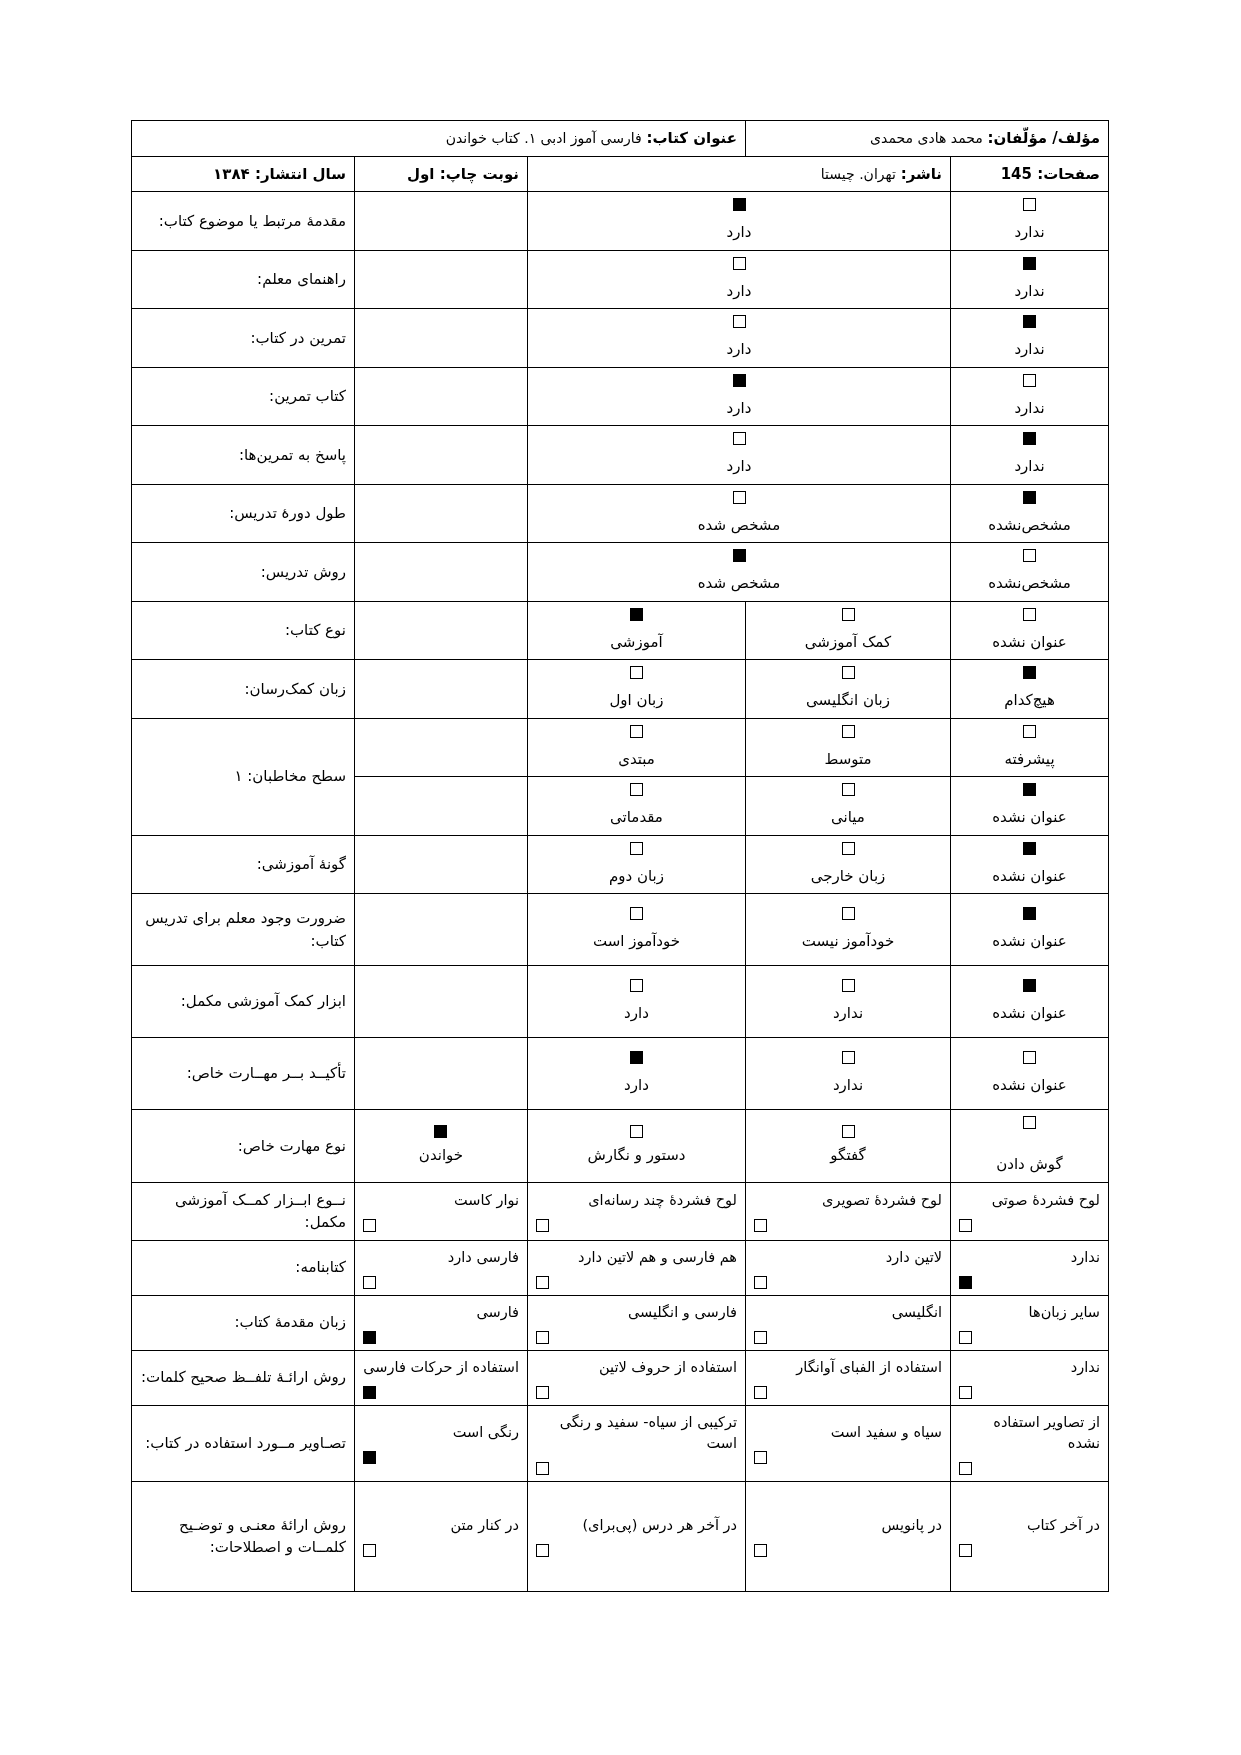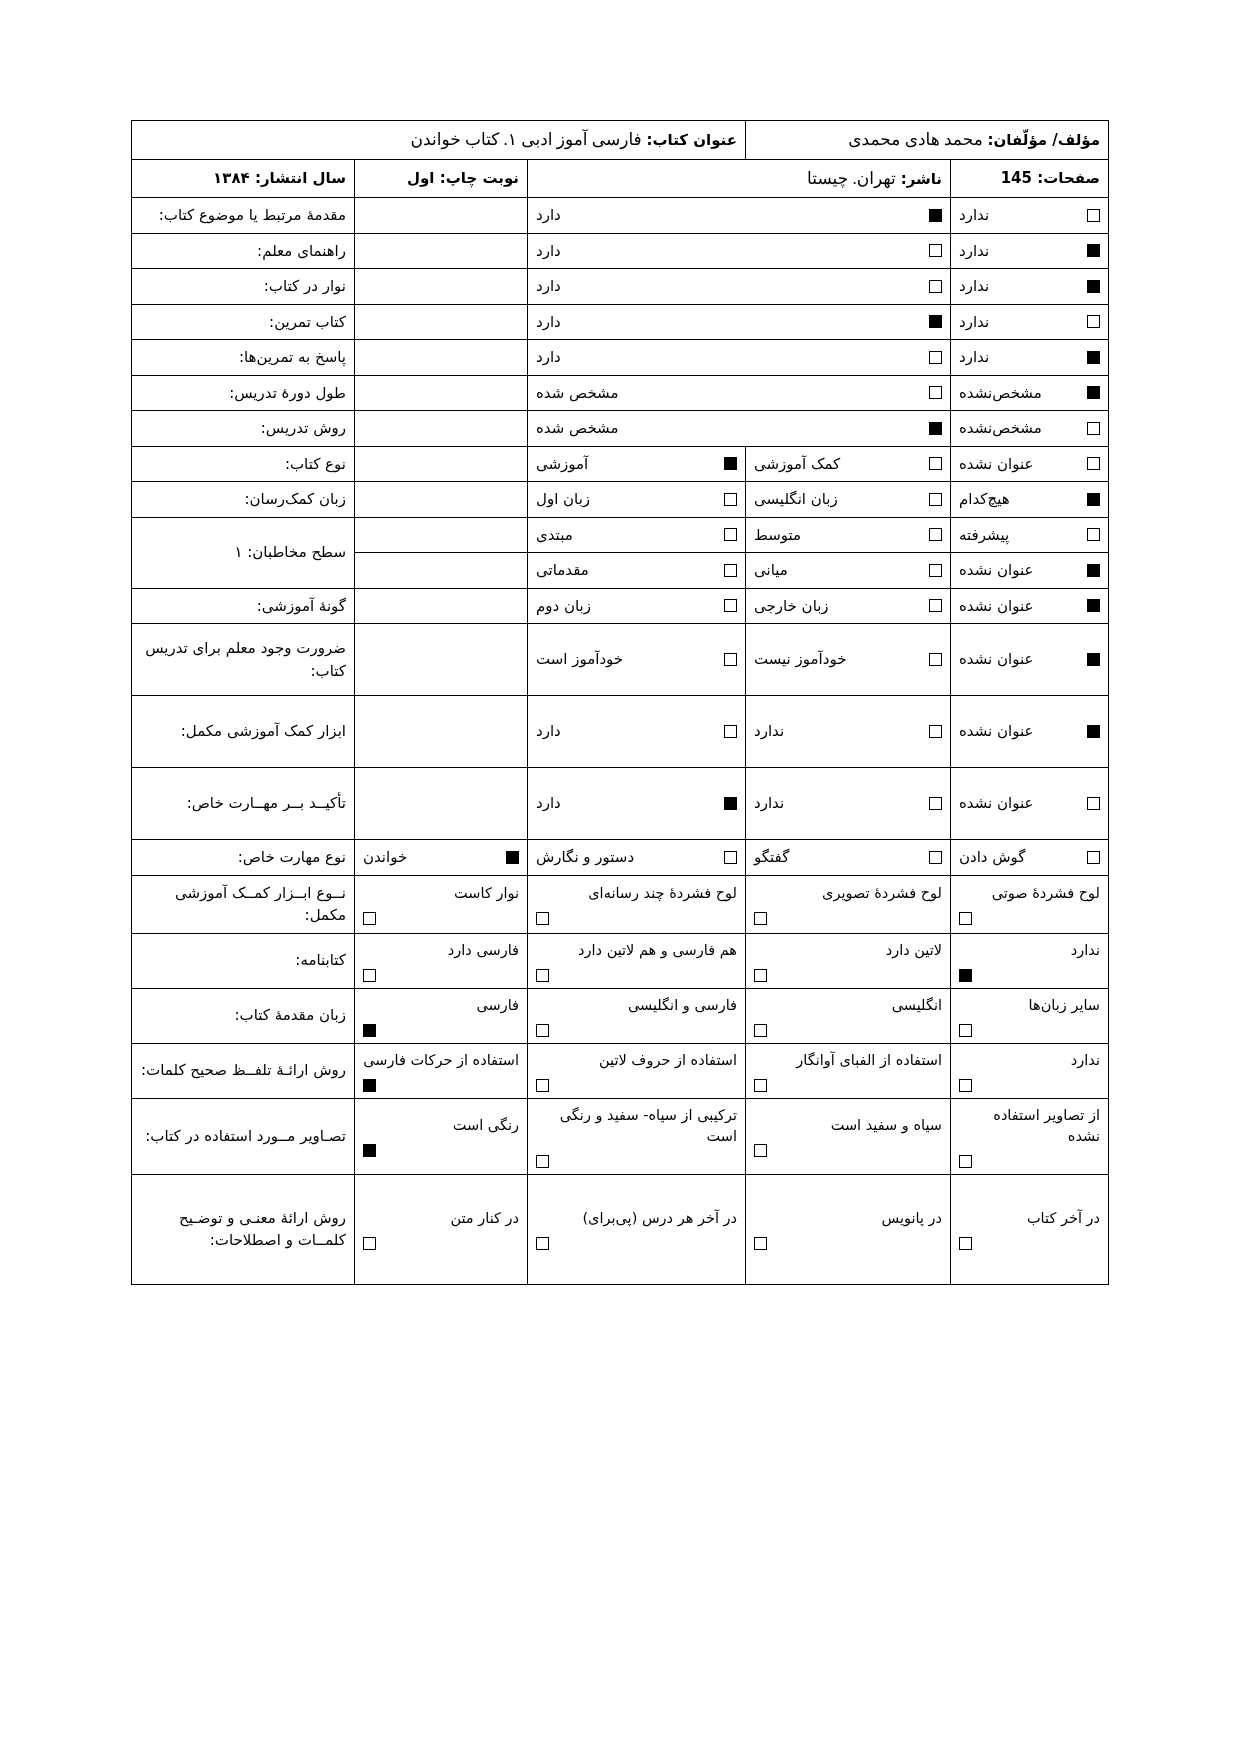--- a/index.html
+++ b/index.html
@@ -46,21 +46,21 @@
     text-align: right;
     line-height: 1.55;
     letter-spacing: 0.2px;
   }
   .opt {
     position: relative;
     text-align: right;
   }
   .opt-inline {
     display: flex;
-    flex-direction: row;
+    flex-direction: column;
     align-items: center;
     justify-content: space-between;
     gap: 10px;
   }
   .opt-text {
     font-size: 15px;
     white-space: nowrap;
   }
   .opt-text.small {
     font-size: 14px;
@@ -85,22 +85,21 @@
     margin-bottom: 8px;
     font-size: 14.5px;
     line-height: 1.45;
   }
   .opt-stack .box {
     display: block;
     margin-right: auto;
     margin-left: 0;
   }
   .hdr-val {
-    font-size: 17px;
-    font-family: Liberation Serif, serif;
+    font-size: 14px;
   }
   .footnote {
     margin-top: 26px;
     font-size: 15.5px;
     text-align: right;
     direction: rtl;
     padding-right: 60px;
   }
   .footnote .fn-num {
     margin-left: 18px;
@@ -189,21 +188,21 @@
               <span class="opt-text">ندارد</span>
             </div>
         </td>
         <td colspan="2" class="opt">
           <div class="opt-inline">
               <span class="box"></span>
               <span class="opt-text">دارد</span>
             </div>
         </td>
         <td></td>
-        <td class="rowlabel">نوار در کتاب:</td>
+        <td class="rowlabel">تمرین در کتاب:</td>
       </tr>
 
       <tr>
         <td class="opt">
           <div class="opt-inline">
               <span class="box"></span>
               <span class="opt-text">ندارد</span>
             </div>
         </td>
         <td colspan="2" class="opt">

